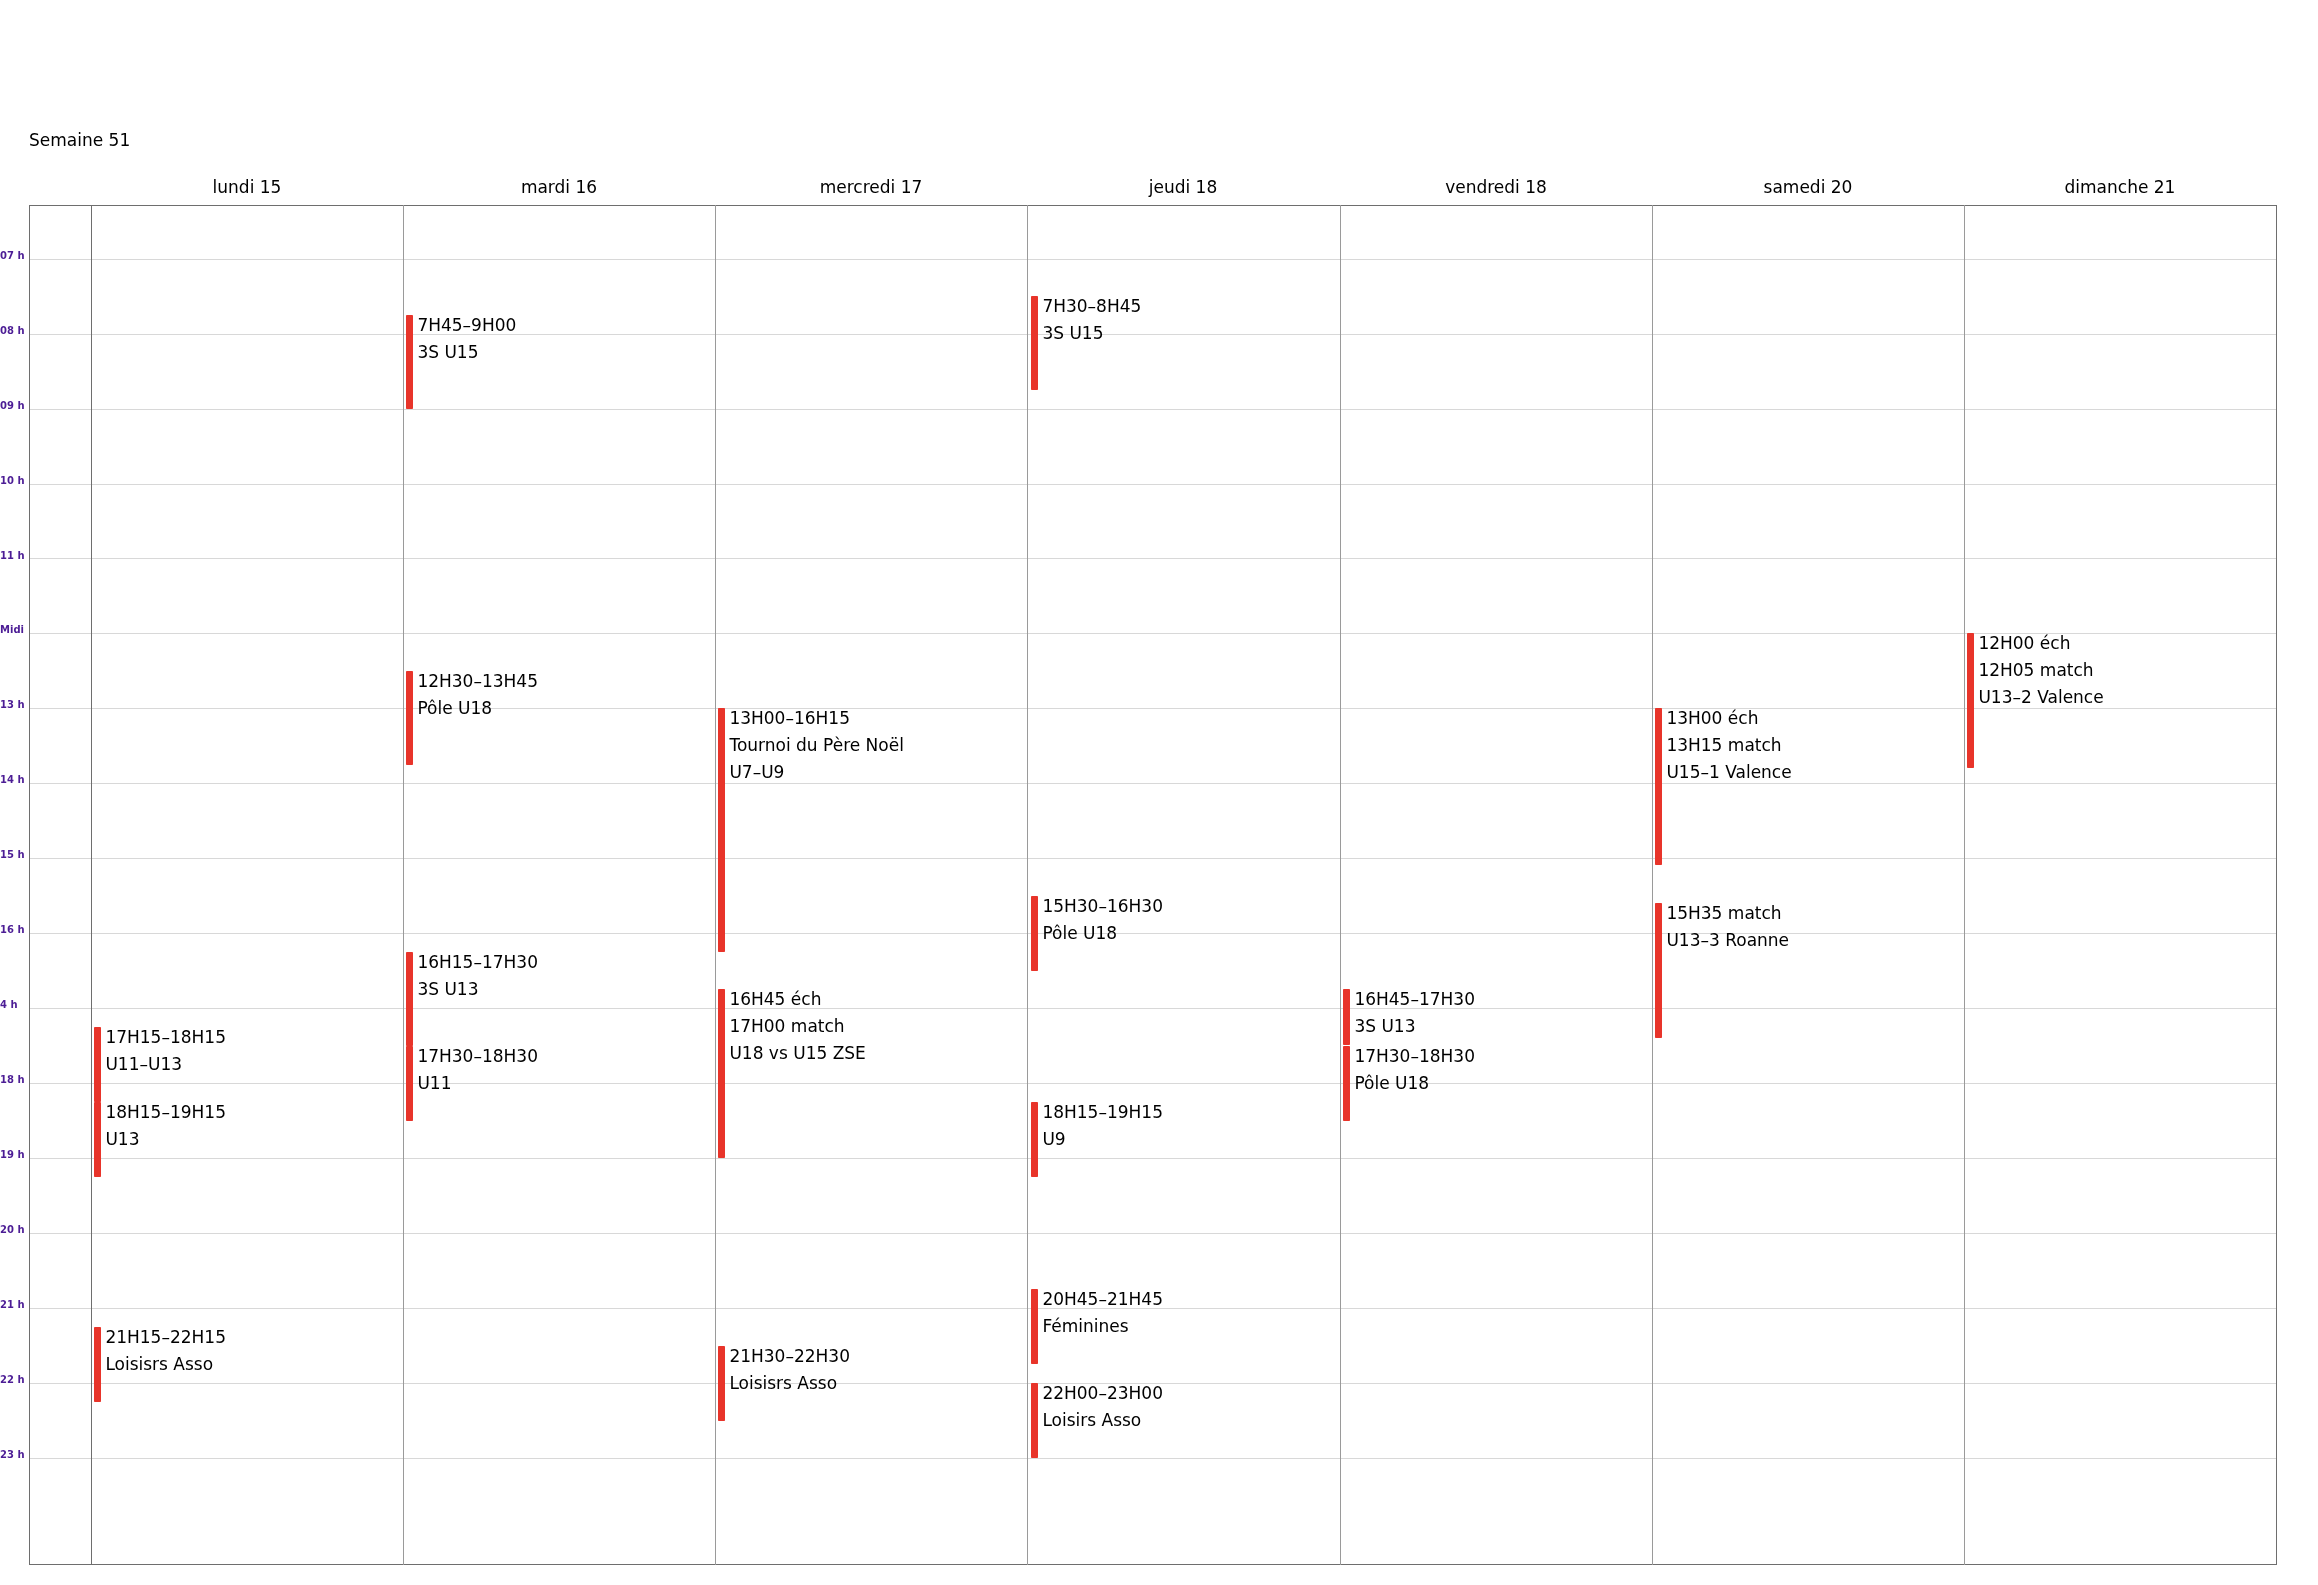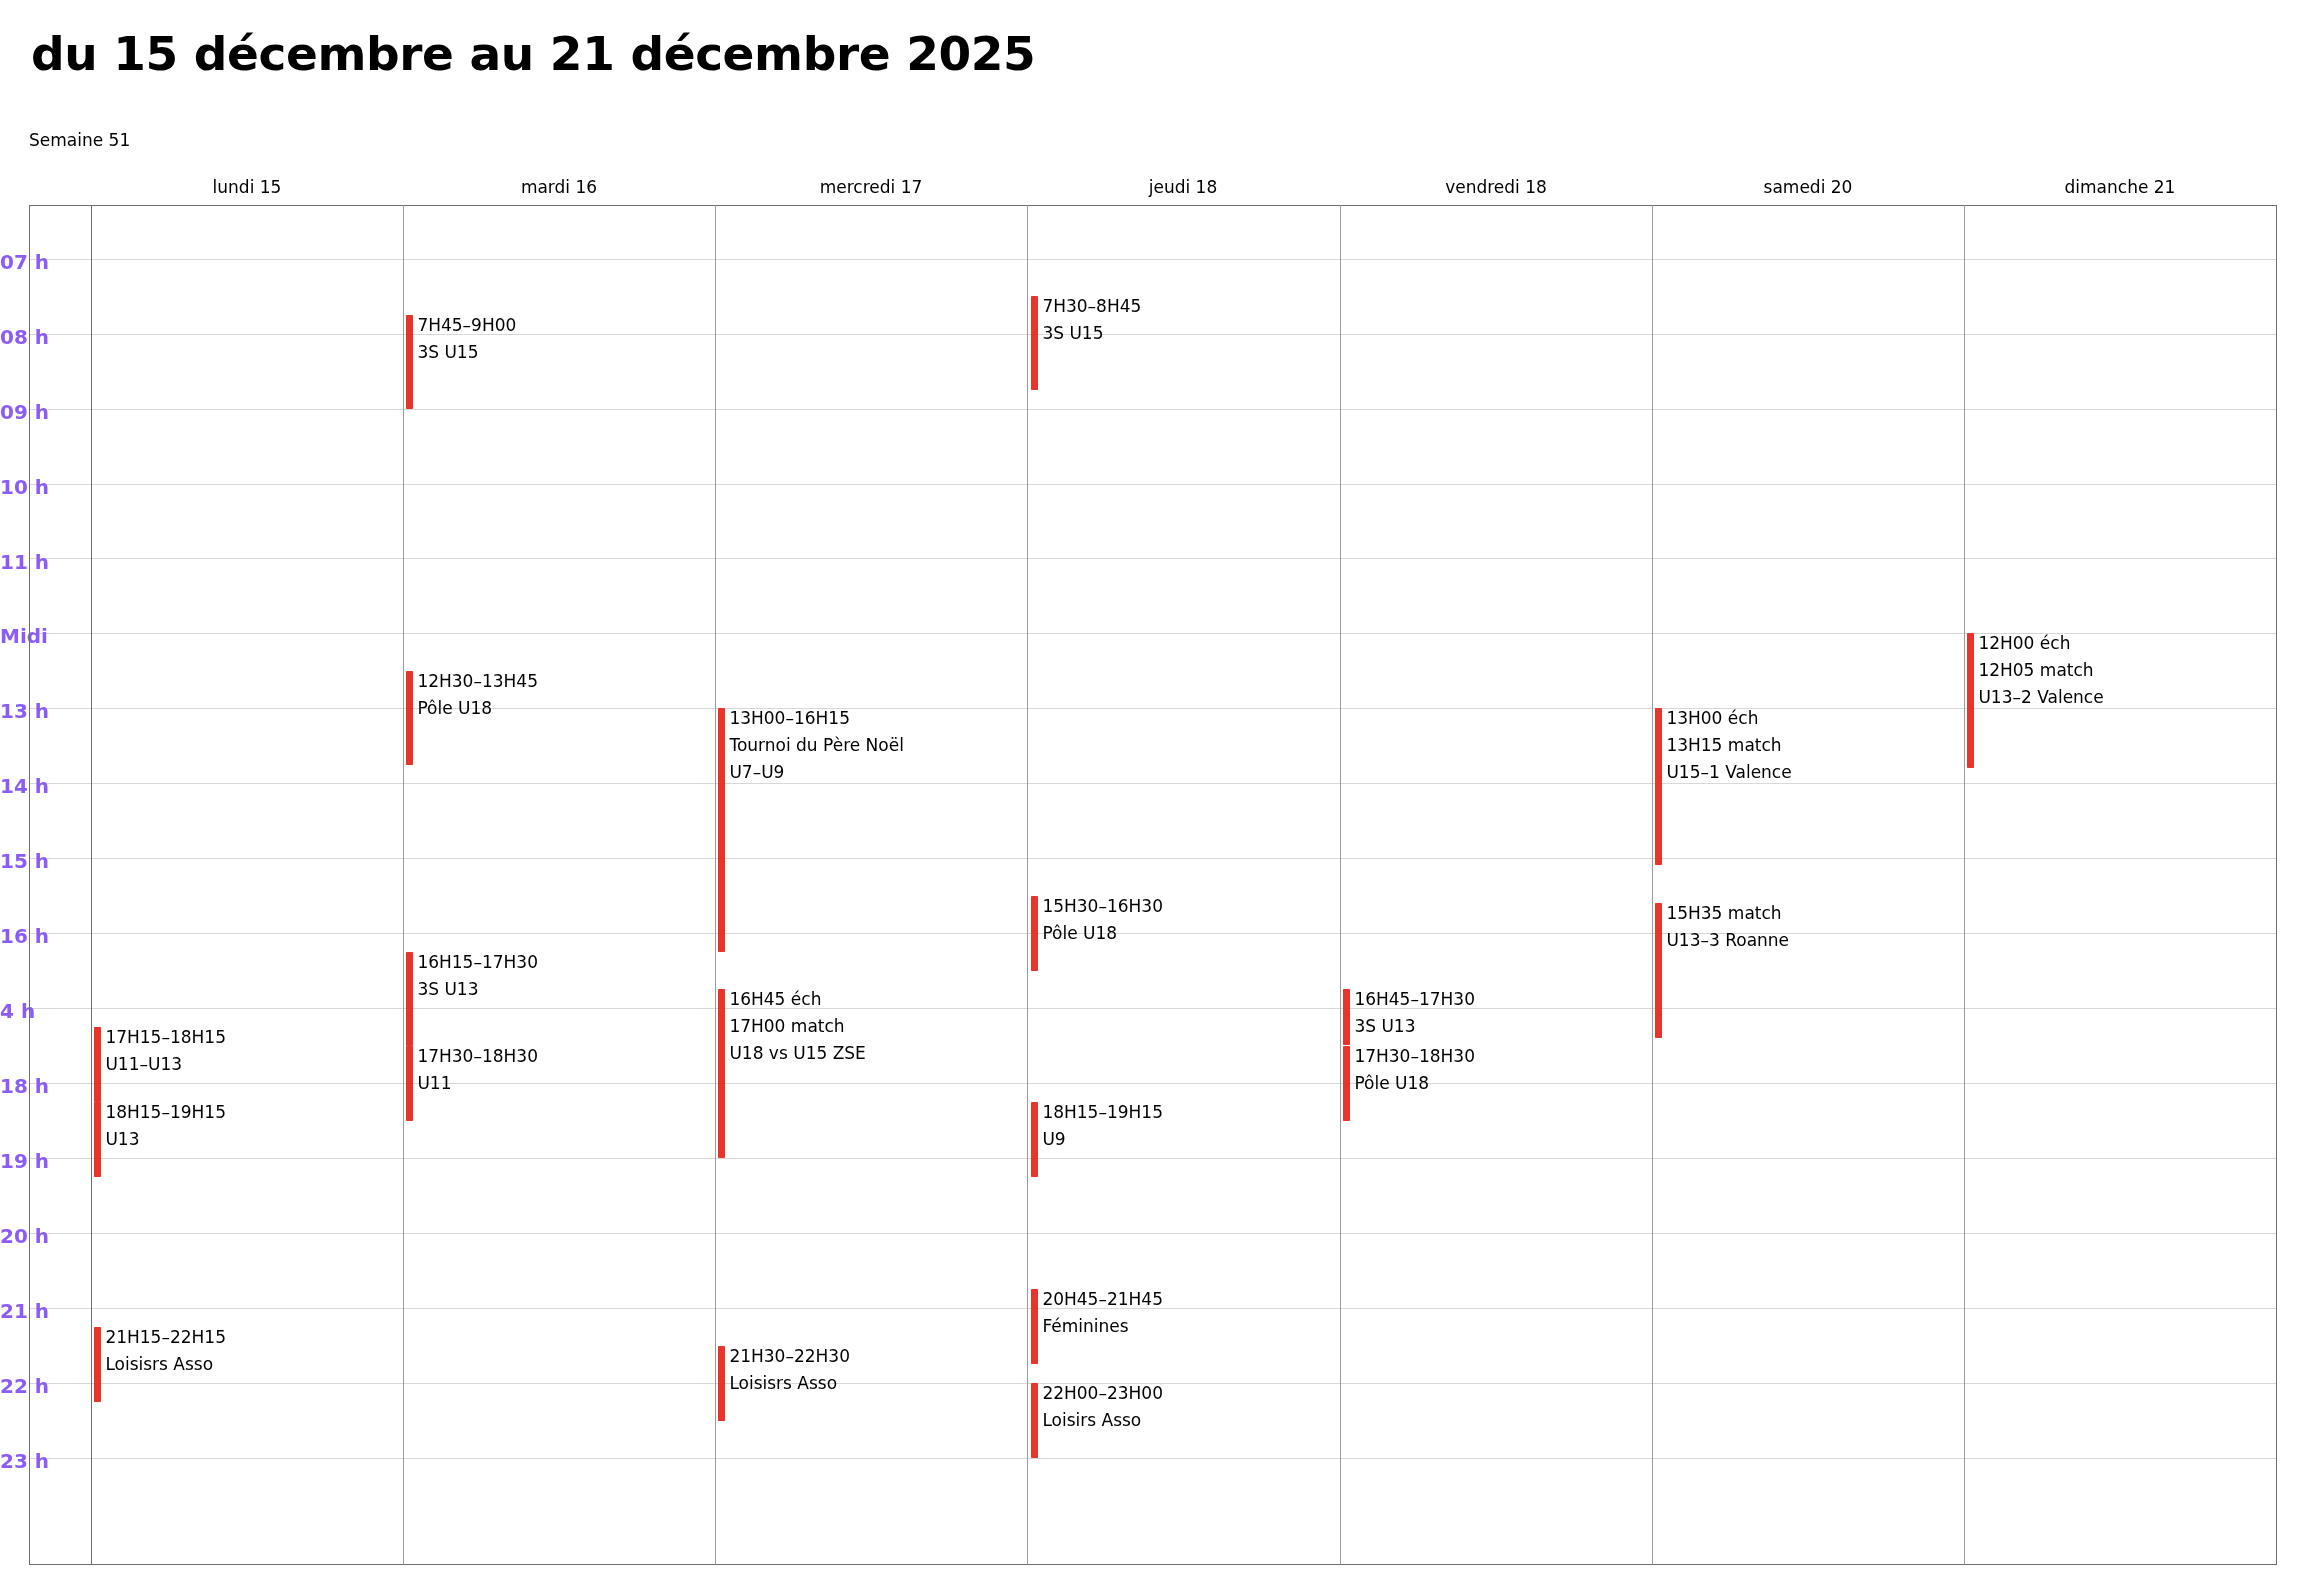--- a/index.html
+++ b/index.html
@@ -87,23 +87,23 @@
     background: #d8d8d8;
   }
   .hline.top { background: #6e6e6e; }
   .hline.bottom { background: #6e6e6e; }
 
   .hourlabel {
     position: absolute;
     left: -29px;
     width: 62px;
     text-align: left;
-    font-size: 20px;
+    font-size: 10px;
     font-weight: bold;
-    color: #8b5cf6;
+    color: #4c1d95;
     white-space: nowrap;
   }
 
   
   .event {
     position: absolute;
   }
   .event .bar {
     position: absolute;
     left: 0;
@@ -121,21 +121,20 @@
     color: #000000;
     white-space: nowrap;
   }
   .event .txt .line { display: block; }
 </style>
 </head>
 <body>
 
 <div id="page">
 
-  <div id="title">du 15 décembre au 21 décembre 2025</div>
   <div id="week-label">Semaine 51</div>
 
   <div id="daynames">
       <div class="dayname" style="left: 62px; width: 312px;">lundi 15</div>
       <div class="dayname" style="left: 374px; width: 312px;">mardi 16</div>
       <div class="dayname" style="left: 686px; width: 312px;">mercredi 17</div>
       <div class="dayname" style="left: 998px; width: 312px;">jeudi 18</div>
       <div class="dayname" style="left: 1311px; width: 312px;">vendredi 18</div>
       <div class="dayname" style="left: 1623px; width: 312px;">samedi 20</div>
       <div class="dayname" style="left: 1935px; width: 312px;">dimanche 21</div>

